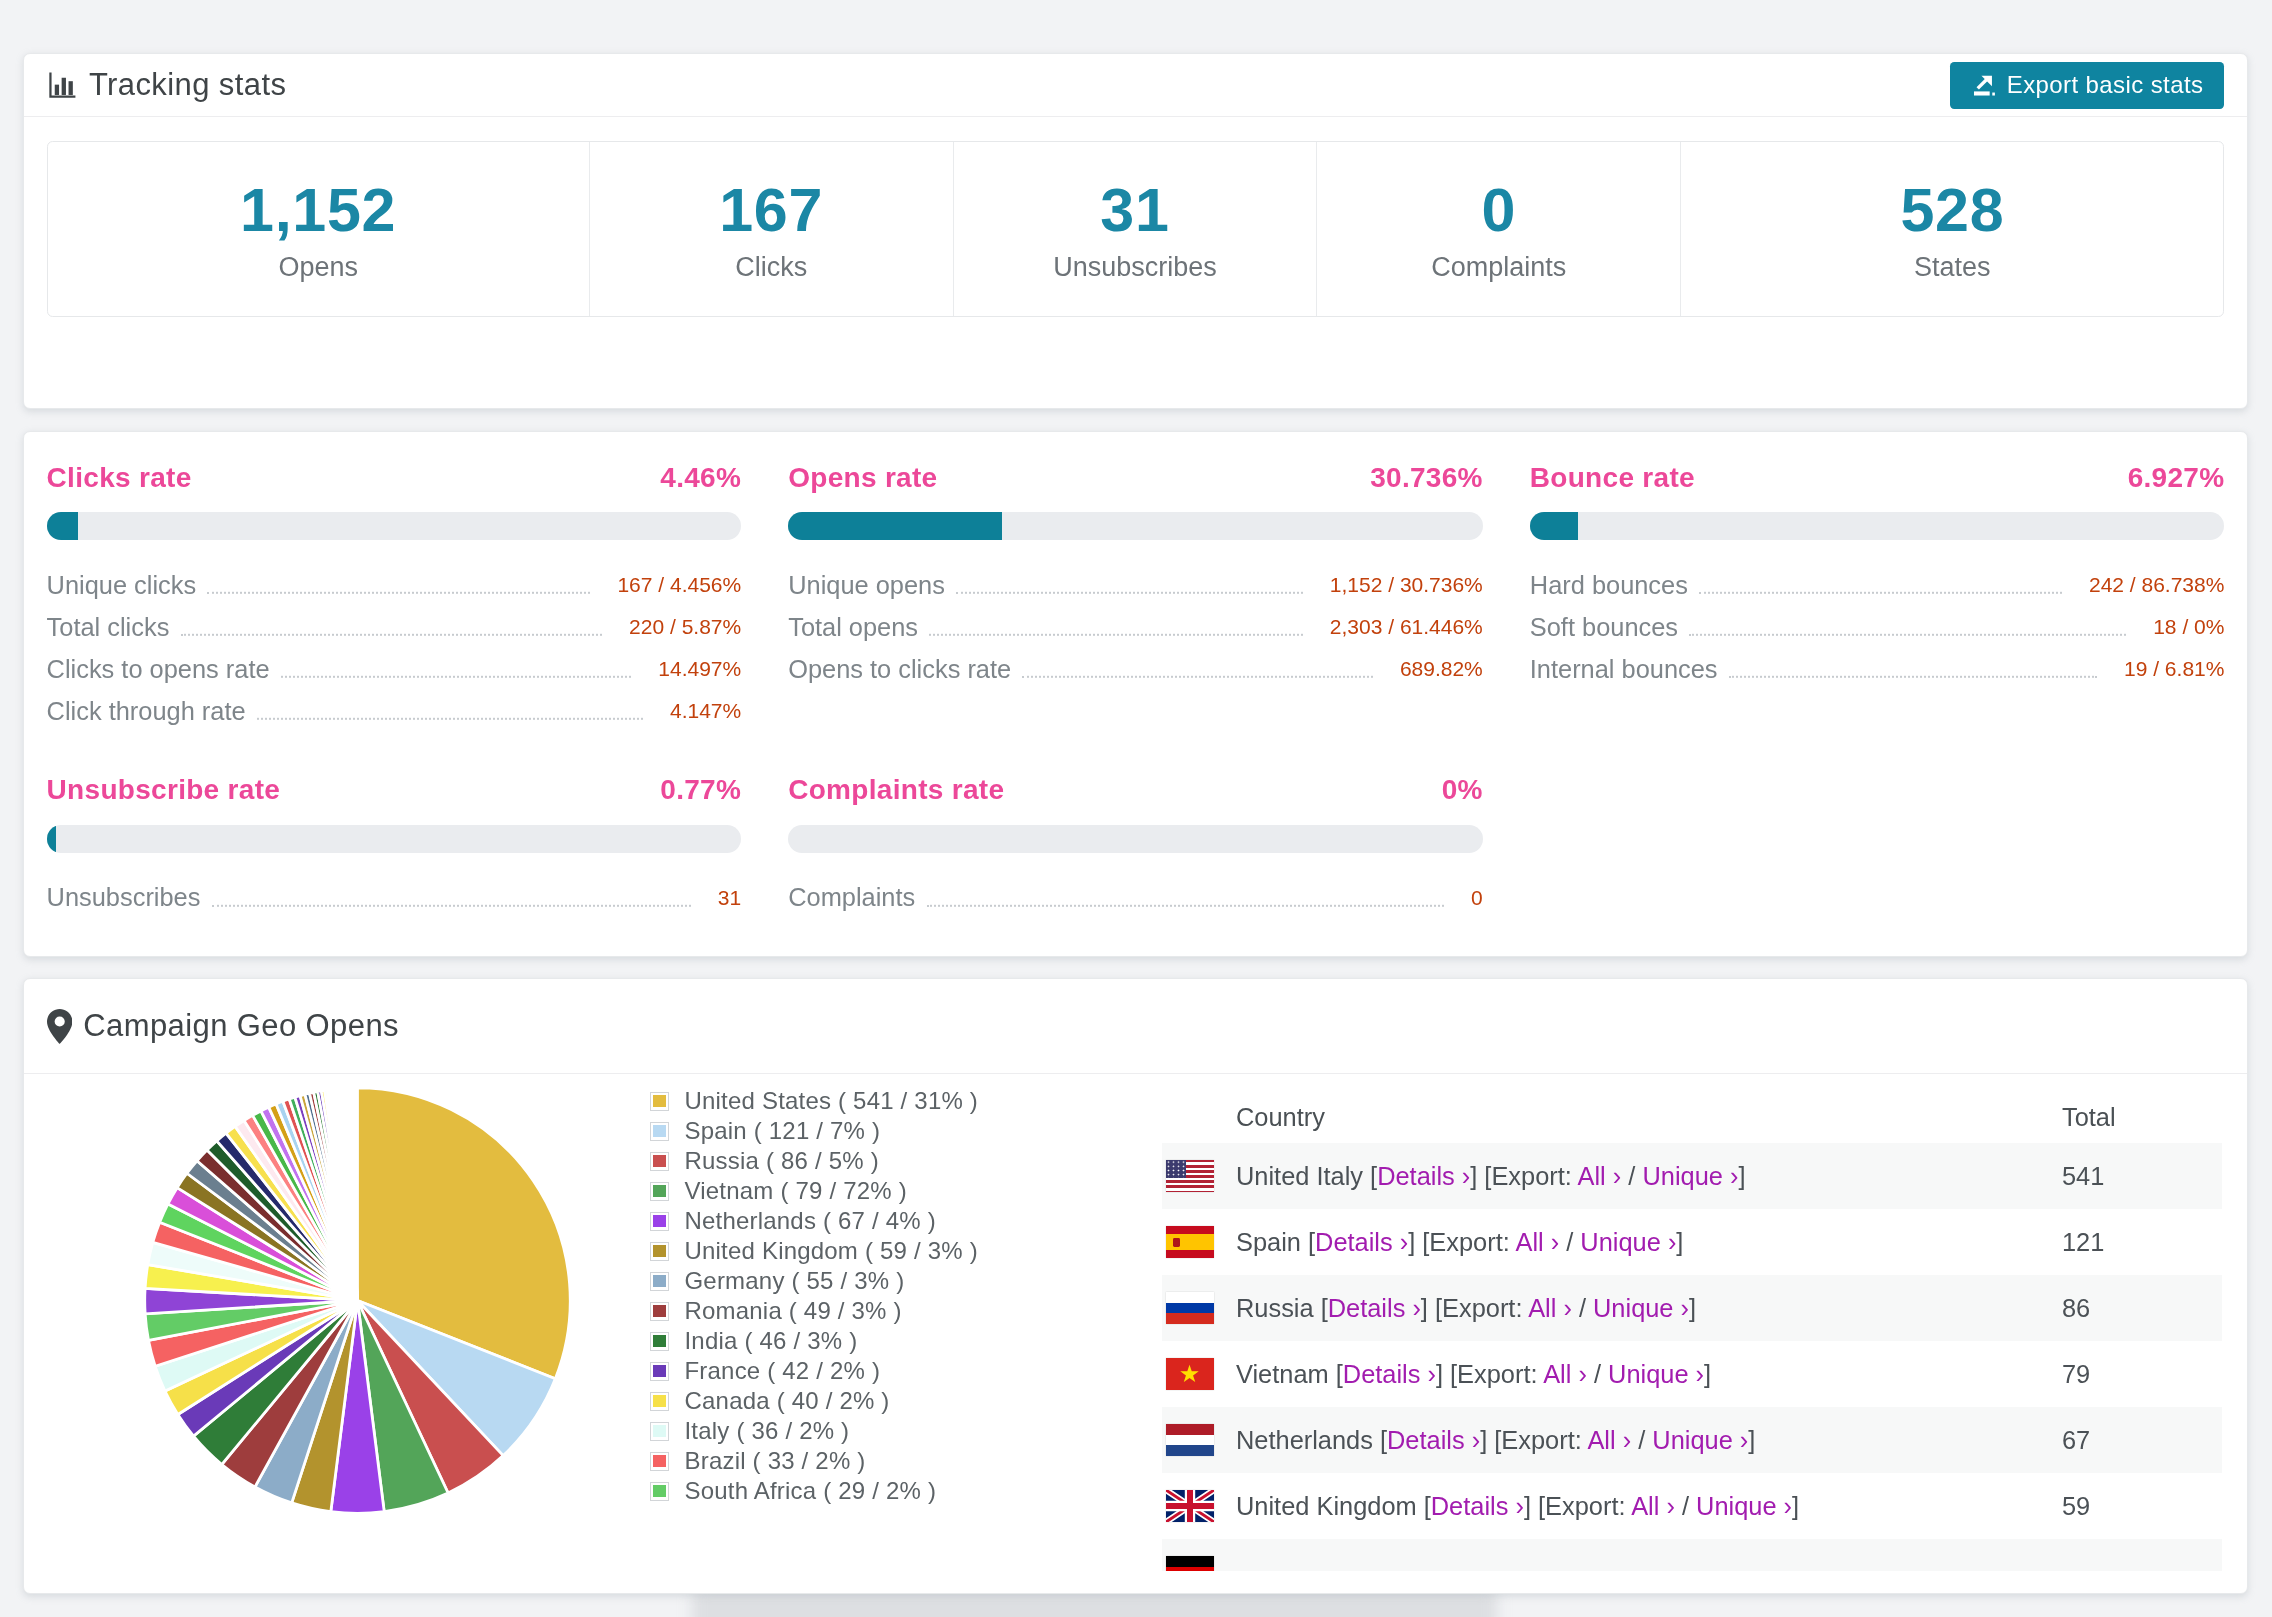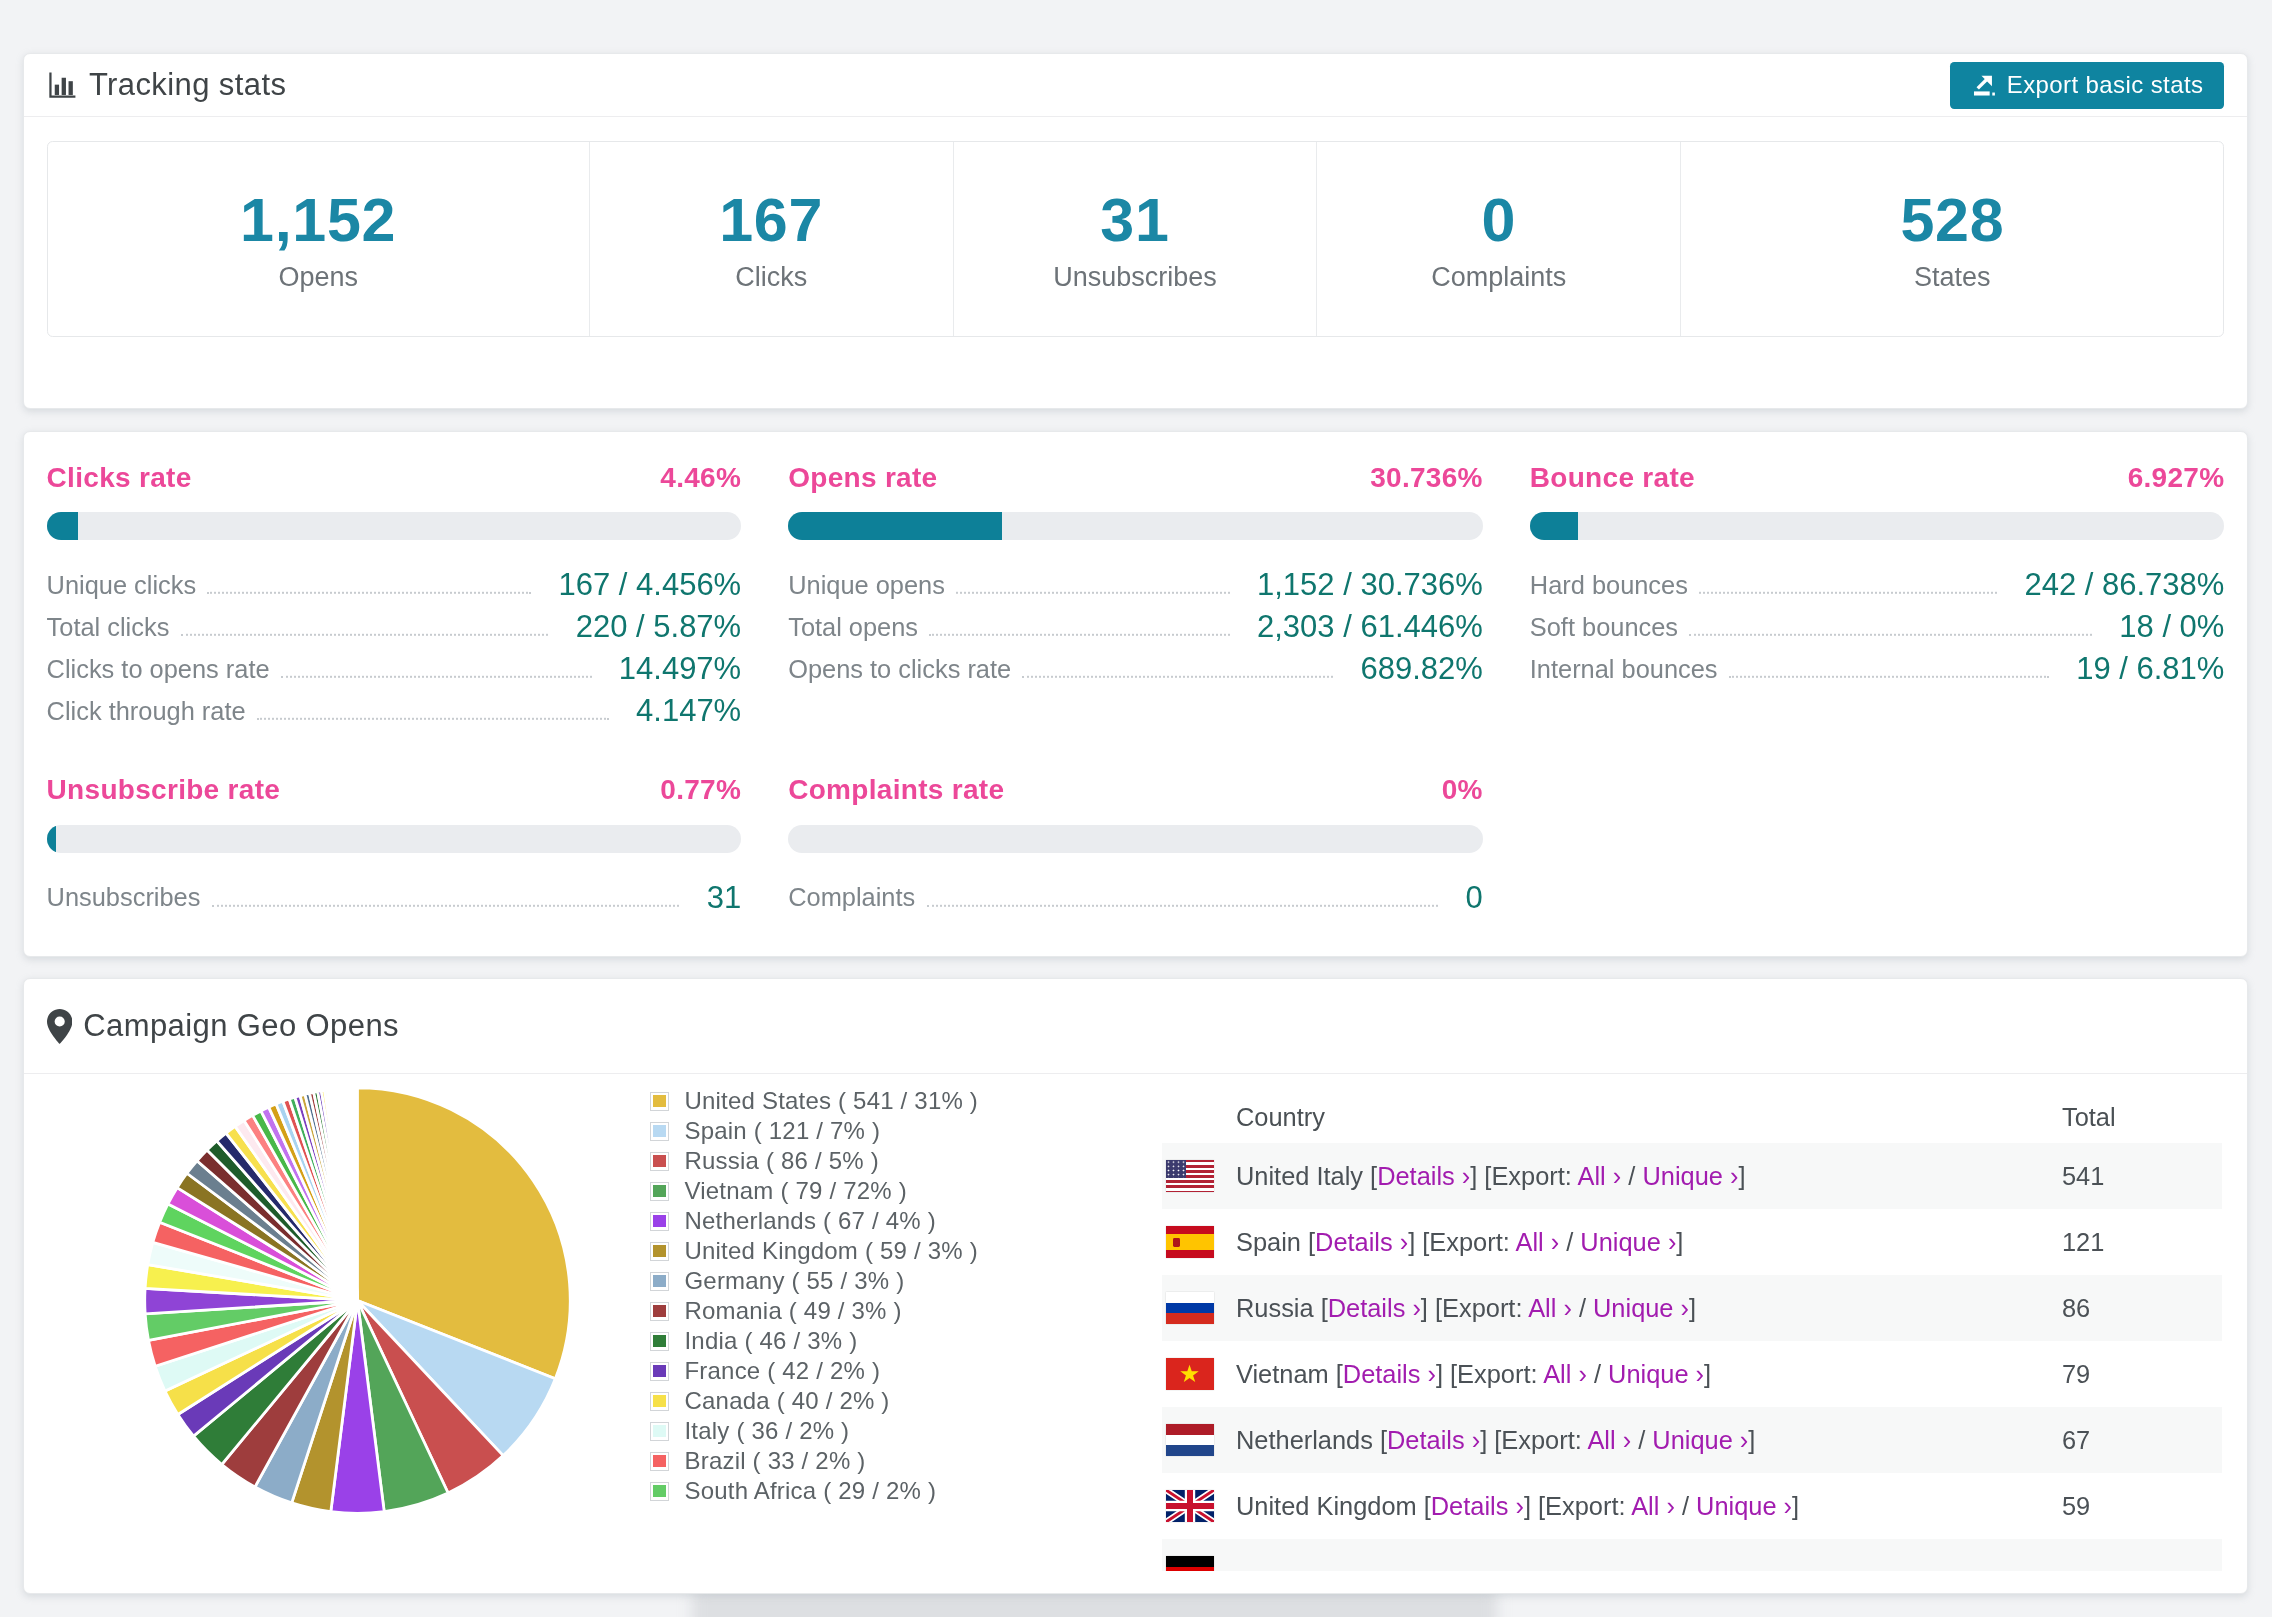--- a/index.html
+++ b/index.html
@@ -22,42 +22,42 @@
   #card-geo .card-header { height:95px; }
   .card-title { display:flex; align-items:center; gap:11.3px; font-size:31px; color:#3f4447; letter-spacing:0.4px; }
   .card-title svg { flex:0 0 auto; }
   .export-btn {
     margin-left:auto; display:flex; align-items:center; gap:10px;
     background:#0f84a0; color:#ffffff; border:none; border-radius:4.2px;
     height:47px; padding:0 21px; font-size:24px; cursor:pointer;
     font-family:inherit; letter-spacing:0.4px;
   }
   #stats-box {
-    margin:24px 22.6px 0; height:196px;
+    margin:24px 22.6px 0; height:176px;
     border:0.7px solid #e6e8ea; border-radius:5.6px;
     display:grid; grid-template-columns:1.49fr 1fr 1fr 1fr 1.49fr;
   }
   .stat { border-right:0.7px solid #e9ebed; display:flex; flex-direction:column; align-items:center; justify-content:center; gap:7px; }
   .stat:last-child { border-right:none; }
   .stat-value { font-size:61px; font-weight:700; color:#1b87a5; letter-spacing:0.7px; }
   .stat-label { font-size:27px; color:#6d7378; }
   
   #card-rates { top:431px; height:526px; }
   #rates-grid {
     padding:30px 22.6px 0; display:grid;
     grid-template-columns:1fr 1fr 1fr; column-gap:47px; row-gap:42px;
   }
   .rate-head { display:flex; justify-content:space-between; align-items:baseline; margin-bottom:18.4px; }
   .rate-title,.rate-value { font-size:28px; font-weight:700; color:#ec4899; letter-spacing:0.3px; }
   .bar { height:28px; background:#eaecef; border-radius:14px; overflow:hidden; margin-bottom:24px; }
   .bar-fill { height:100%; background:#0d8098; }
   .rrow { display:flex; align-items:center; height:42px; }
   .rlabel { font-size:25.4px; color:#7e858a; white-space:pre;text-align:center; }
   .leader { flex:1; border-bottom:2.1px dotted #c7cbcf; margin:0 11.3px; transform:translateY(7.8px); }
-  .rvalue { font-size:31px; color:#0f766e; white-space:pre;margin-left:16px; }
+  .rvalue { font-size:21px; color:#c2410c; white-space:pre;margin-left:16px; }
   
   #card-geo { top:978px; height:616px; }
   #pie-wrap { position:absolute; left:111px; top:99px; width:445px; height:445px; }
   #legend { position:absolute; left:626px; top:107px; }
   .legend-item { display:flex; align-items:center; height:30px; gap:15.5px; }
   .swatch { width:19px; height:19px; border:0.7px solid #d2d5d8; background:#fff; padding:2.1px; }
   .swatch i { display:block; width:100%; height:100%; }
   .legend-label { font-size:24px; color:#5c6266; letter-spacing:0.2px; }
   #geo-table { position:absolute; left:1138px; top:112px; width:1060px; height:480px; overflow:hidden; }
   .grow,.ghead { display:grid; grid-template-columns:74px 826px 1fr; align-items:center; }

